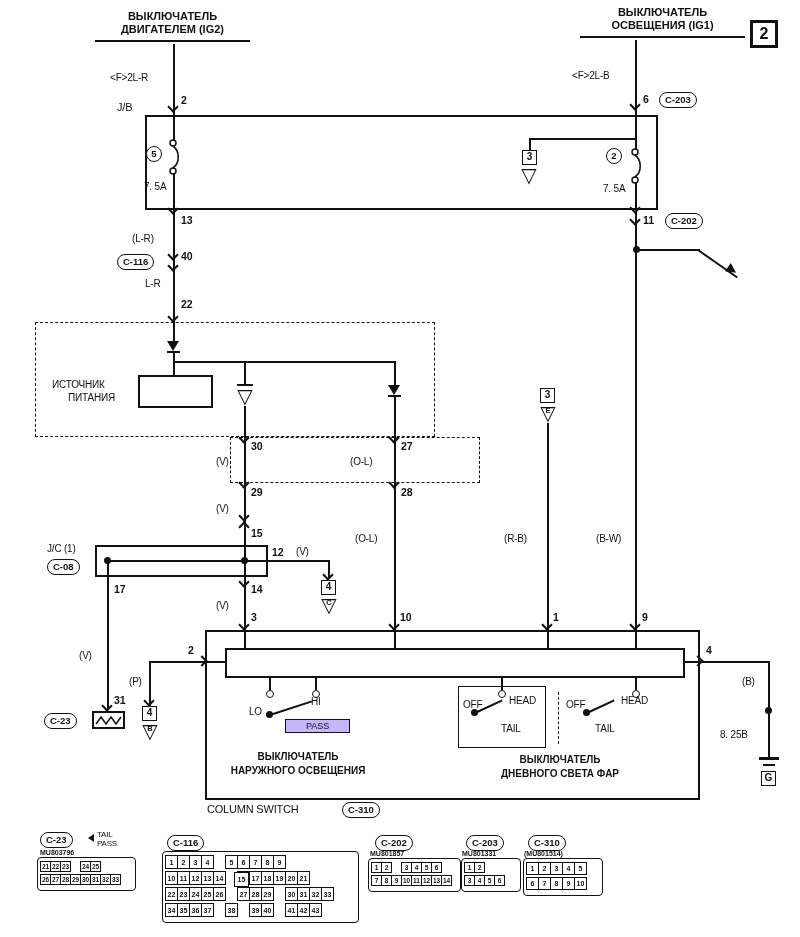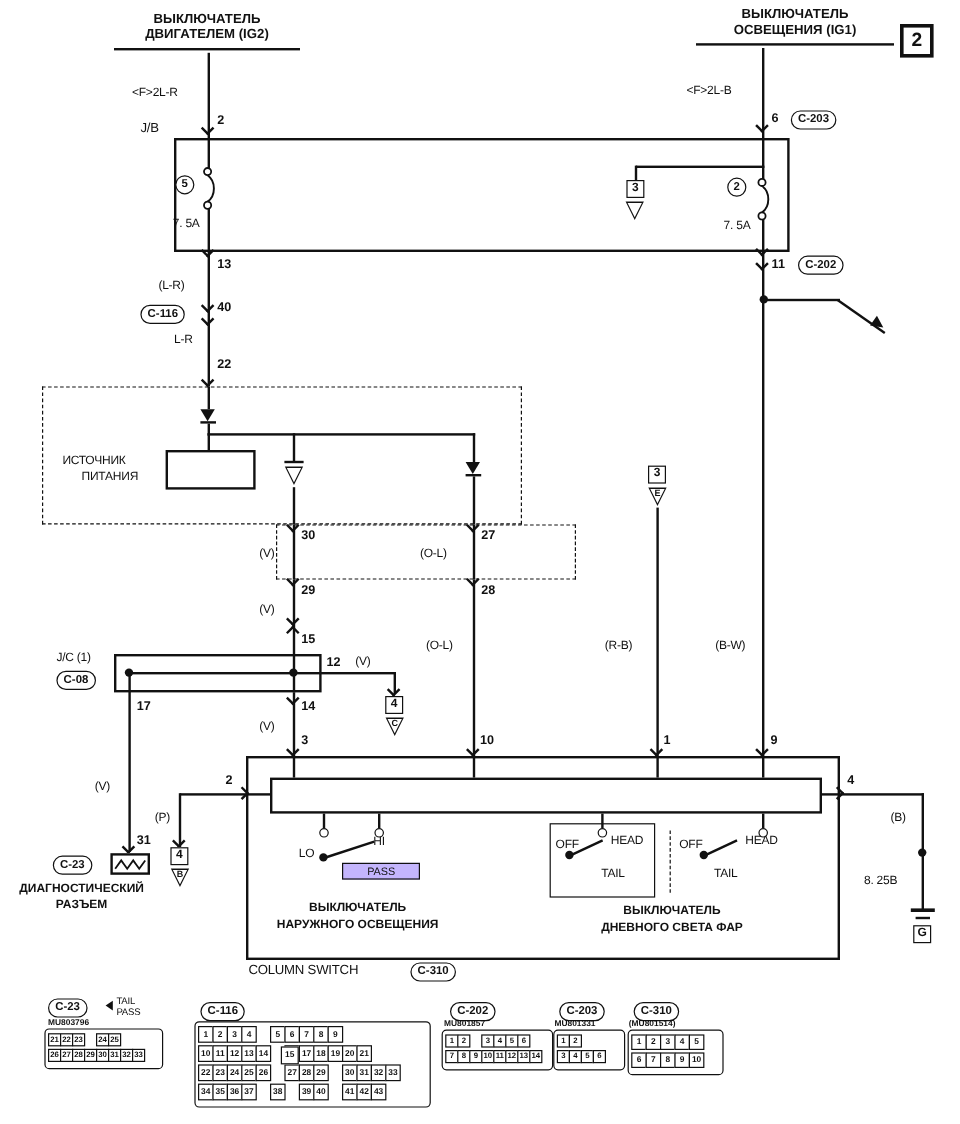--- a/index.html
+++ b/index.html
@@ -197,24 +197,20 @@
   <div class="pin" style="left:114px;top:583px">17</div>
   <div class="lbl" style="left:79px;top:650px">(V)</div>
   <div class="pin" style="left:114px;top:694px">31</div>
   <div class="chev chev-down" style="left:103px;top:702px"></div>
   <div class="abs" style="left:92px;top:711px;width:33px;height:18px;border:2px solid #111;background:#fff">
     <svg width="29" height="14">
         <path d="M2,11 L7,4 L12,11 L17,4 L22,11 L27,4" stroke="#111" fill="none" stroke-width="1.5"></path>
       </svg>
   </div>
   <div class="oval" style="left:44px;top:713px">C-23</div>
-  <div class="note" style="left:2px;top:734px;width:132px;font-size:10px;line-height:14px">
-    <div>ДИАГНОСТИЧЕСКИЙ</div>
-    <div>РАЗЪЕМ</div>
-  </div>
 
   <div class="sq-num" style="left:540px;top:388px">3</div>
   <div class="tri-ref" style="left:537px;top:404px">
     <span class="tri-glyph">▽</span>
     <span class="tri-letter">E</span>
   </div>
   <div class="v" style="left:547px;top:423px;height:207px"></div>
   <div class="lbl" style="left:504px;top:533px">(R-B)</div>
   <div class="pin" style="left:553px;top:611px">1</div>
   <div class="chev chev-down" style="left:543px;top:621px"></div>

